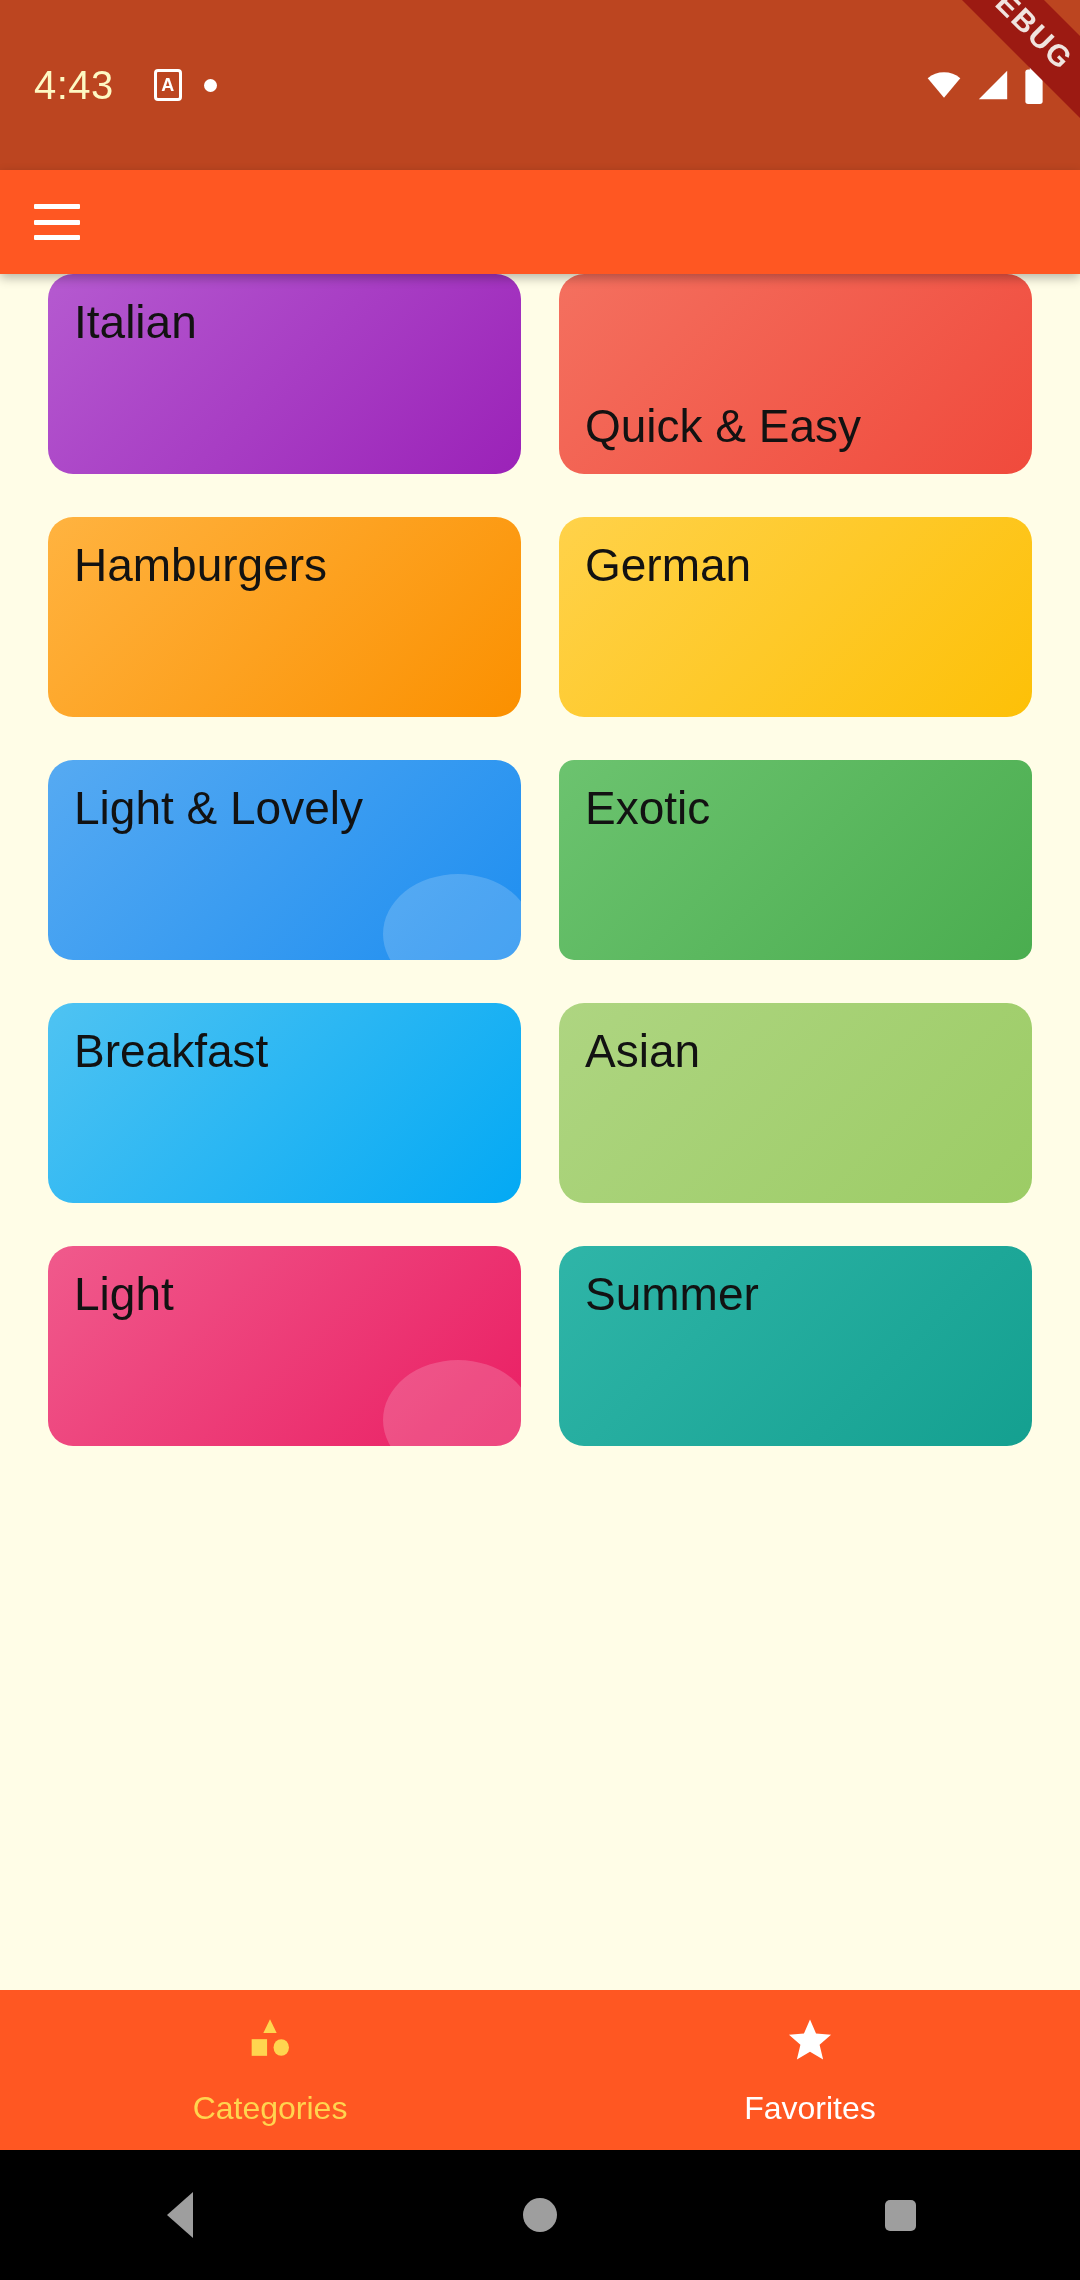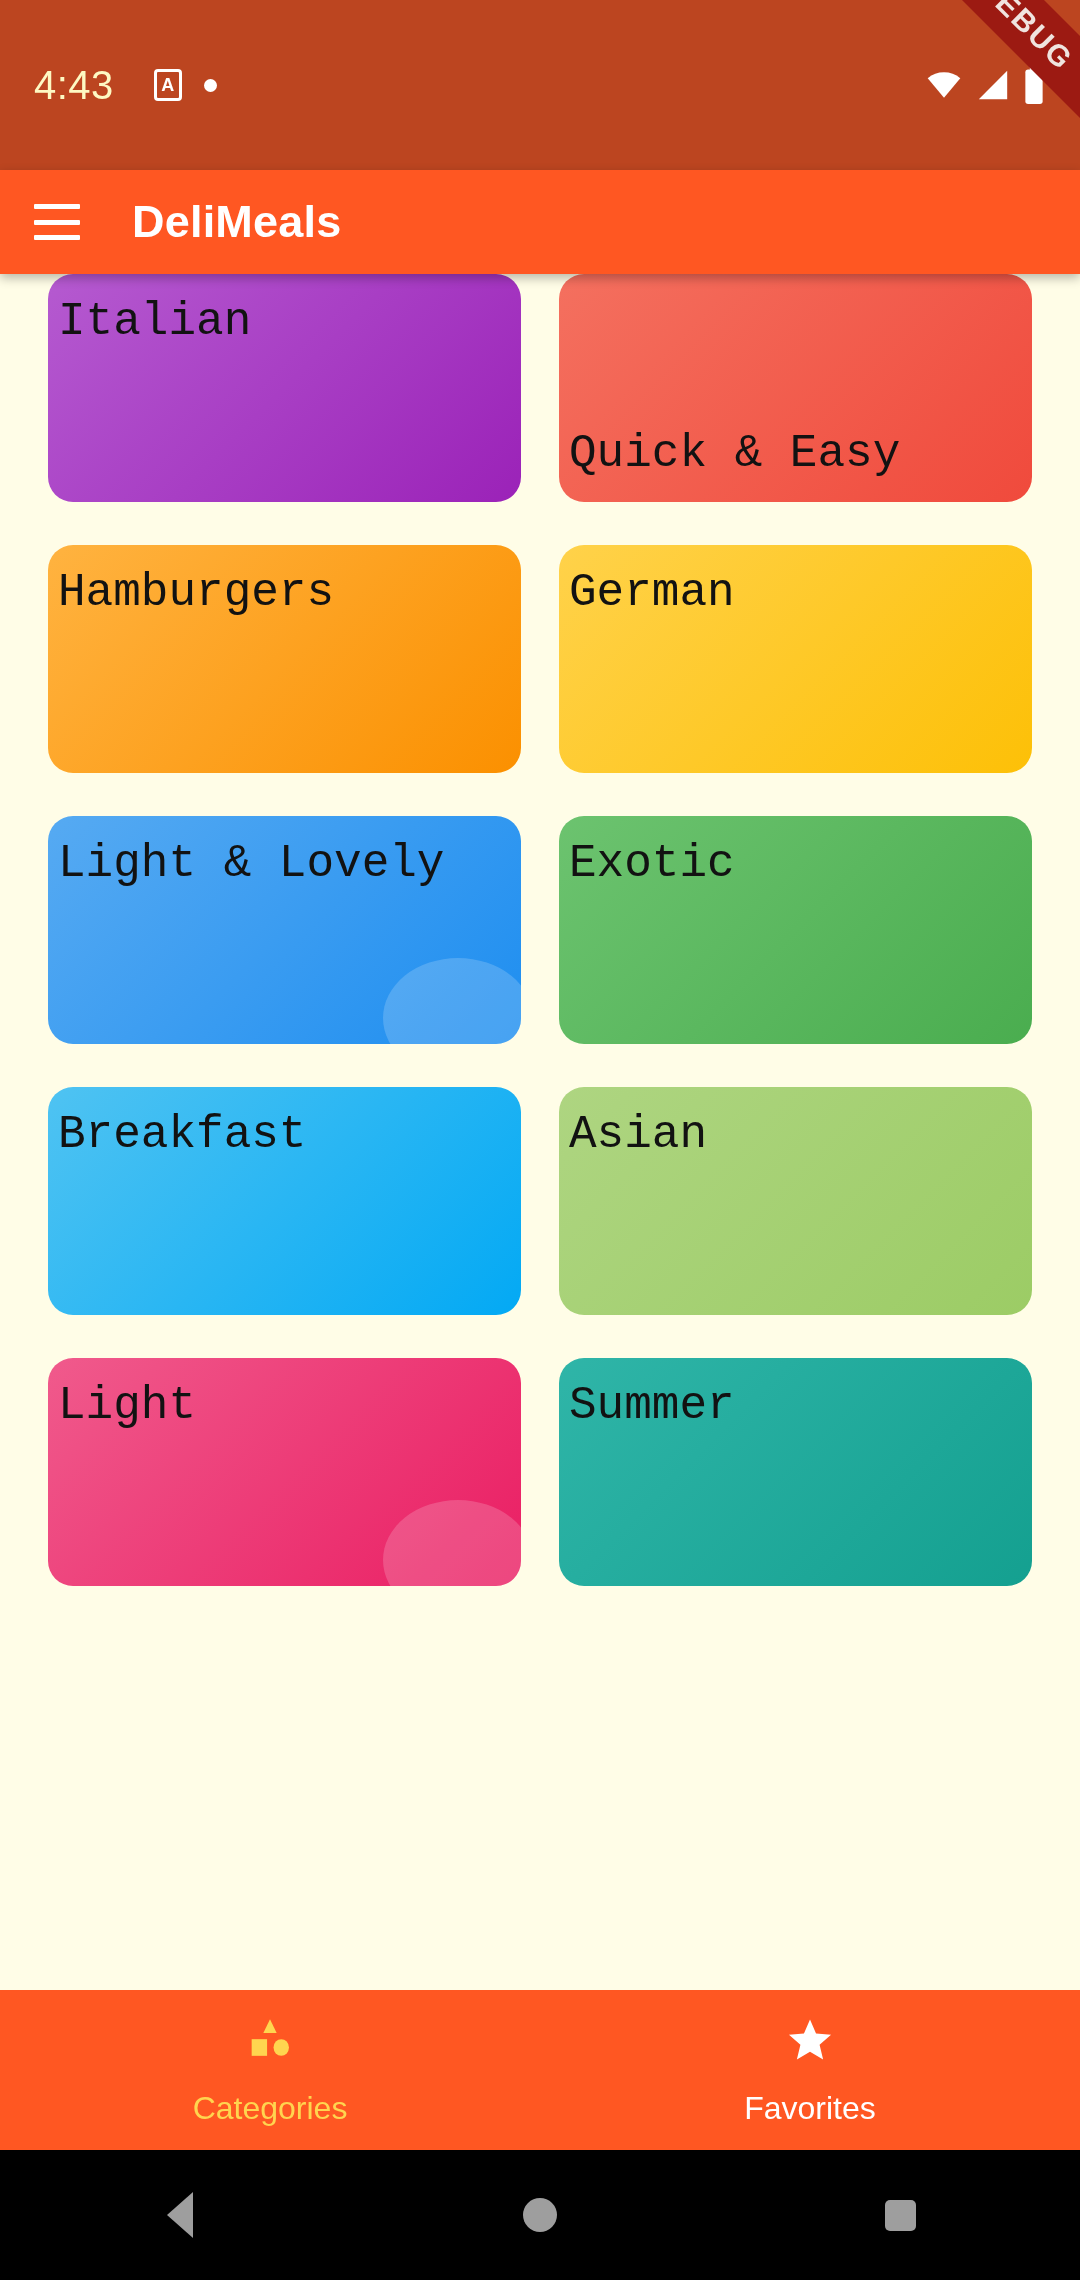--- a/index.html
+++ b/index.html
@@ -56,26 +56,25 @@
   .content{
     position:absolute; top:274px; left:0; right:0; bottom:130px;
     background:#FFFDE7; overflow:hidden;
   }
   .grid{
     display:grid; grid-template-columns:1fr 1fr;
     column-gap:38px; row-gap:43px;
     padding:0 48px;
   }
   .tile{
-    height:228px; border-radius:25px;
-    padding:22px 10px;
+    height:200px; border-radius:25px;
+    padding:22px 26px;
     display:flex; align-items:flex-start;
     color:#000; position:relative; overflow:hidden;
     cursor:pointer;
-    font-family:Liberation Mono, monospace;
   }
   .tile-label{
     font-size:46px; line-height:1.14; font-weight:400;
     color:#121212; word-break:break-word;
   }
   .ripple{
     position:absolute; right:-12px; bottom:-34px;
     width:150px; height:120px; border-radius:50%;
     background:rgba(255,255,255,.18); pointer-events:none;
   }
@@ -140,42 +139,41 @@
     </div>
     <div class="debug-ribbon">DEBUG</div>
   </div>
 
   <div class="appbar">
     <div class="menu-icon">
       <span></span>
         <span></span>
         <span></span>
     </div>
-    <div class="app-title">DeliMeals</div>
   </div>
 
   <div class="content">
     <div class="grid" id="grid">
         <div class="tile" style="background: linear-gradient(135deg, rgb(181, 90, 208) 0%, rgb(155, 34, 184) 100%);">
           <div class="tile-label">Italian</div>
         </div>
         <div class="tile" style="background: linear-gradient(135deg, rgb(244, 112, 95) 0%, rgb(240, 74, 60) 100%); align-items: flex-end;">
           <div class="tile-label">Quick &amp; Easy</div>
         </div>
         <div class="tile" style="background: linear-gradient(135deg, rgb(255, 179, 64) 0%, rgb(251, 144, 0) 100%);">
           <div class="tile-label">Hamburgers</div>
         </div>
         <div class="tile" style="background: linear-gradient(135deg, rgb(255, 210, 74) 0%, rgb(253, 192, 7) 100%);">
           <div class="tile-label">German</div>
         </div>
         <div class="tile" style="background: linear-gradient(135deg, rgb(86, 170, 242) 0%, rgb(30, 142, 240) 100%);">
           <div class="tile-label">Light &amp; Lovely</div>
           <div class="ripple"></div>
         </div>
-        <div class="tile" style="background: linear-gradient(135deg, rgb(108, 195, 111) 0%, rgb(74, 173, 79) 100%);">
+        <div class="tile" style="background: linear-gradient(135deg, rgb(108, 195, 111) 0%, rgb(74, 173, 79) 100%); border-radius: 15px;">
           <div class="tile-label">Exotic</div>
         </div>
         <div class="tile" style="background: linear-gradient(135deg, rgb(79, 195, 242) 0%, rgb(3, 169, 244) 100%);">
           <div class="tile-label">Breakfast</div>
         </div>
         <div class="tile" style="background: linear-gradient(135deg, rgb(174, 213, 129) 0%, rgb(156, 204, 101) 100%);">
           <div class="tile-label">Asian</div>
         </div>
         <div class="tile" style="background: linear-gradient(135deg, rgb(240, 90, 140) 0%, rgb(234, 30, 99) 100%);">
           <div class="tile-label">Light</div>

